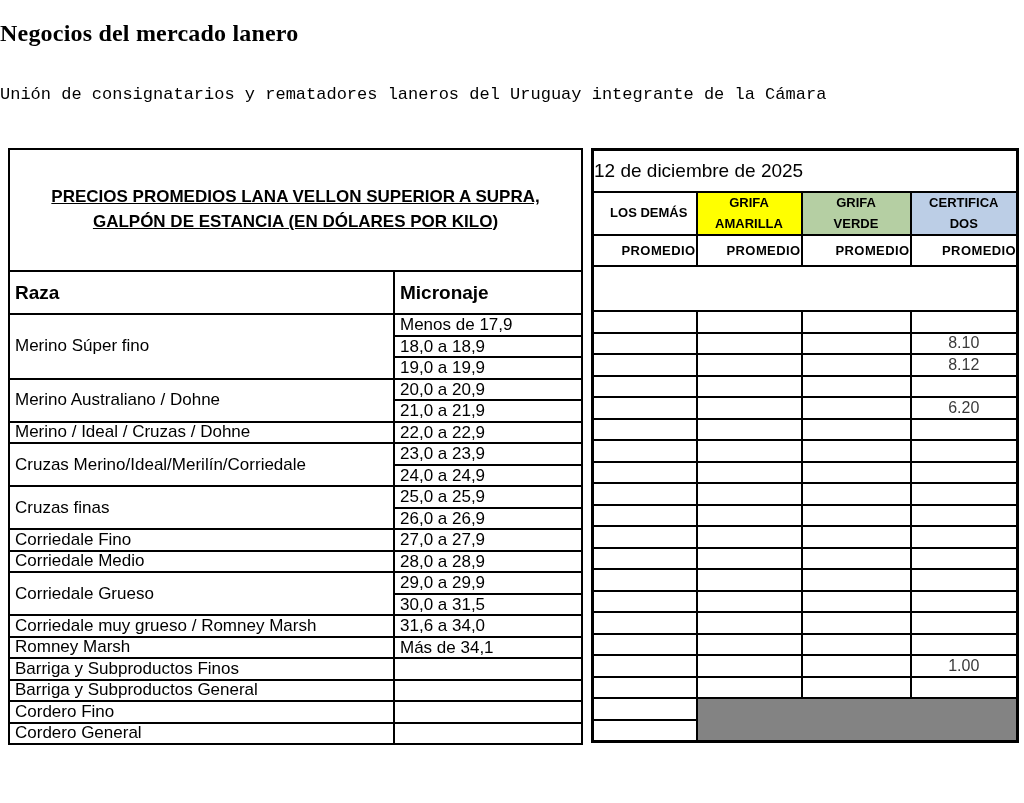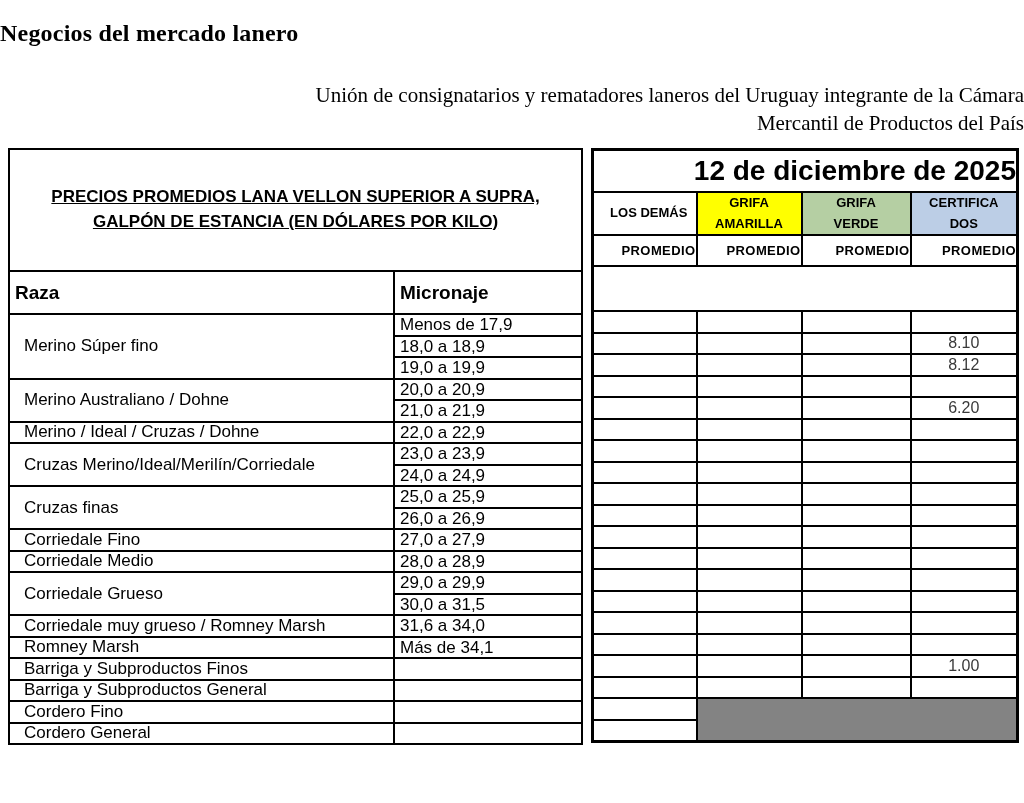--- a/index.html
+++ b/index.html
@@ -6,57 +6,56 @@
   .page{
     position:relative;width:1024px;height:803px;background:#ffffff;
     font-family:"Liberation Sans",sans-serif;color:#000;overflow:hidden;
   }
   .title{
     position:absolute;left:0;top:20px;width:100%;text-align:left;
     font-family:"Liberation Serif",serif;font-weight:bold;font-size:24px;
     letter-spacing:0.2px;
   }
   .subtitle{
-    position:absolute;left:0;top:81px;width:100%;text-align:right;
-    font-family:Liberation Serif, serif;font-size:21px;line-height:28px;
+    position:absolute;left:0;top:81px;width:100%;text-align:left;
+    font-family:Liberation Mono, monospace;font-size:17px;line-height:28px;
   }
   table{border-collapse:collapse;table-layout:fixed;}
   td{border:2px solid #000;padding:0;overflow:hidden;}
   .left-table{position:absolute;left:8px;top:148px;width:573px;border:2px solid #000;}
   .right-table{position:absolute;left:591px;top:148px;width:425px;border:3px solid #000;}
   .lt-header{
     height:120px;text-align:center;vertical-align:middle;
     font-weight:bold;font-size:17px;line-height:1.45;padding:0 34px;text-decoration:underline;
   }
   .col-h{height:41px;font-weight:bold;font-size:19px;padding-left:5px;vertical-align:middle;border-radius:13px;}
   .data-row{height:21.5px;}
-  .raza-cell{font-size:17px;padding-left:14px;vertical-align:middle;line-height:1.05;margin-top:31px;}
+  .raza-cell{font-size:17px;padding-left:5px;vertical-align:middle;line-height:1.05;margin-top:31px;}
   .mic-cell{font-size:17px;padding-left:5px;vertical-align:middle;line-height:1;}
-  .date-h{height:40px;text-align:right;font-weight:bold;font-size:28px;vertical-align:middle;}
+  .date-h{height:40px;text-align:left;font-weight:normal;font-size:19px;vertical-align:middle;}
   .rt-col-h{
     height:41px;text-align:center;font-weight:bold;font-size:13px;
     line-height:1.55;white-space:pre-line;vertical-align:middle;
   }
   .promedio-cell{
     height:29px;text-align:right;font-weight:bold;font-size:13px;
     vertical-align:middle;letter-spacing:0.4px;
   }
   .blank-row-cell{height:43px;}
   .val-cell{font-size:16px;text-align:center;vertical-align:middle;color:#3a3a3a;line-height:1;}
 </style>
 </head>
 <body>
 
 <div class="page">
 
   <div class="title">Negocios del mercado lanero</div>
 
   <div class="subtitle">
     <span>Unión de consignatarios y rematadores laneros del Uruguay integrante de la Cámara</span><br>
-    <span>Mercantil de Productos del País</span>
   </div>
 
   <table class="left-table">
     <colgroup>
         <col style="width:385px">
         <col style="width:188px">
       </colgroup>
     <tbody>
       <tr>
         <td colspan="2" class="lt-header">PRECIOS PROMEDIOS LANA VELLON SUPERIOR A SUPRA, GALPÓN DE ESTANCIA (EN DÓLARES POR KILO)</td>

